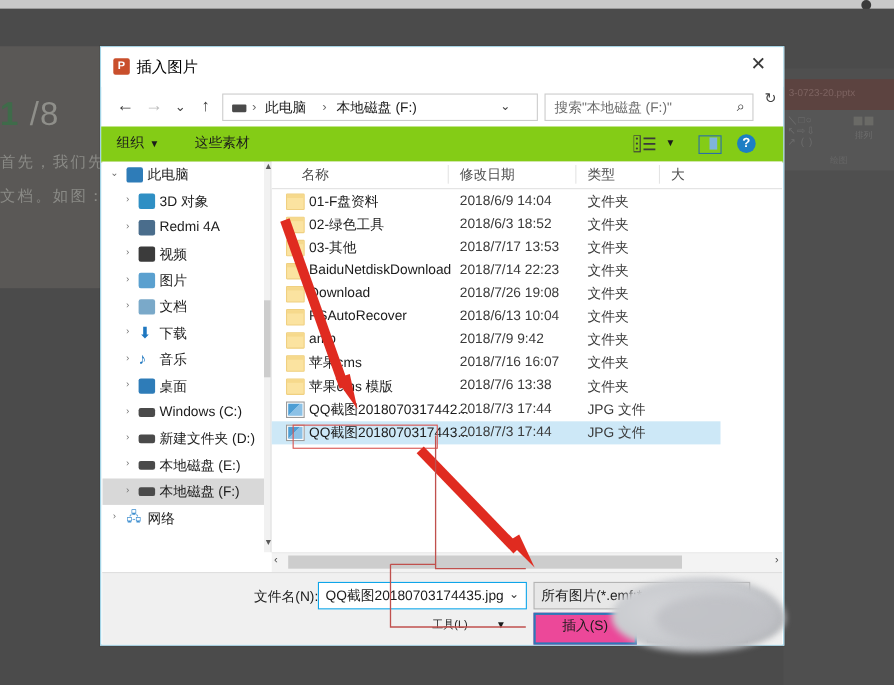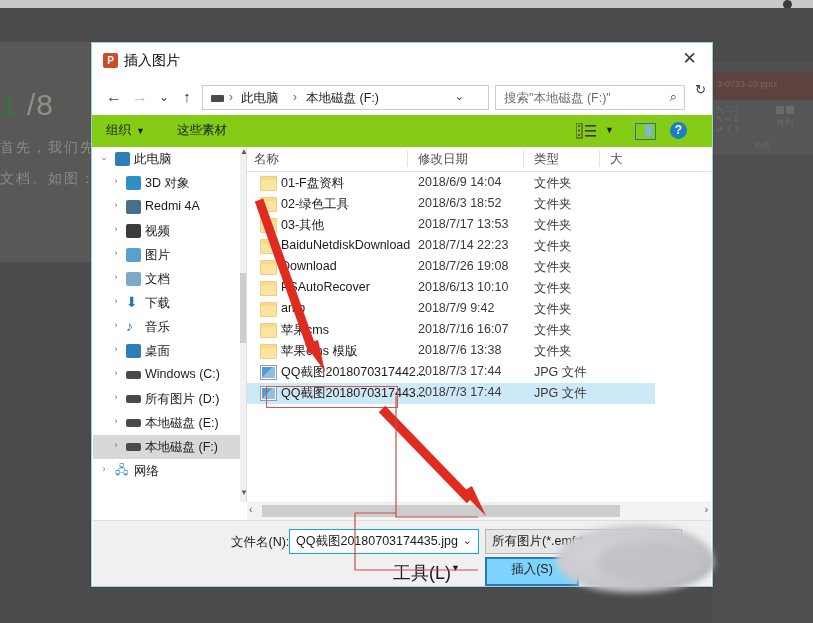--- a/index.html
+++ b/index.html
@@ -92,21 +92,21 @@
   #nav-splitter{position:absolute;left:148px;top:104px;width:6px;height:355px;background:#f1f1f1;border-right:1px solid #dcdcdc;}
   #nav-sb-up{position:absolute;left:148px;top:104px;width:6px;height:14px;font-size:8px;color:#5a5a5a;text-align:center;}
   #nav-sb-thumb{position:absolute;left:148px;top:230px;width:6px;height:70px;background:#cdcdcd;}
   #nav-sb-dn{position:absolute;left:148px;top:445px;width:6px;height:14px;font-size:8px;color:#5a5a5a;text-align:center;}
 
   
   #filelist{position:absolute;left:155px;top:104px;width:464px;height:355px;background:#fff;}
   #colhdr{position:absolute;left:0;top:0;width:464px;height:24px;background:#fff;border-bottom:1px solid #e2e2e2;}
   .colh{position:absolute;top:4px;font-size:12.5px;color:#4e4e4e;cursor:pointer;}
   .coldiv{position:absolute;top:3px;width:1px;height:17px;background:#e4e4e4;}
-  #ch-name{left:7px;} #cd1{left:160px;} #ch-date{left:171px;} #cd2{left:276px;} #ch-type{left:287px;text-align:center;} #cd3{left:352px;} #ch-size{left:363px;}
+  #ch-name{left:27px;} #cd1{left:160px;} #ch-date{left:171px;} #cd2{left:276px;} #ch-type{left:287px;text-align:center;} #cd3{left:352px;} #ch-size{left:363px;}
 
   .row{position:absolute;left:0;width:408px;height:21px;cursor:pointer;}
   .row.sel{background:#cde8f7;}
   .row .fico{position:absolute;left:13px;top:3px;width:15px;height:13px;}
   .row .fname{position:absolute;left:34px;top:2px;font-size:12.5px;color:#1b1b1b;white-space:nowrap;}
   .row .fdate{position:absolute;left:171px;top:2px;font-size:12.5px;color:#3a3a3a;white-space:nowrap;}
   .row .ftype{position:absolute;left:287px;top:2px;font-size:12.5px;color:#3a3a3a;white-space:nowrap;}
 
   .folder-ico{background:#fbe3a0;border:1px solid #f0d080;border-radius:1px;}
   .folder-ico:after{content:"";display:block;width:100%;height:3px;background:#f6d98c;}
@@ -121,23 +121,23 @@
 
   
   #bottombar{position:absolute;left:1px;top:477px;width:618px;height:65px;background:#f0f0f0;border-top:1px solid #dfdfdf;}
   #fn-label{position:absolute;left:138px;top:13px;font-size:12.5px;color:#1b1b1b;}
   #fn-box{position:absolute;left:196px;top:8px;width:188px;height:23px;border:1px solid #0ea5e9;background:#fff;}
   #fn-val{position:absolute;left:6px;top:3px;font-size:12.5px;color:#1b1b1b;}
   #fn-caret{position:absolute;right:6px;top:4px;font-size:11px;color:#3a3a3a;cursor:pointer;}
   #filter-box{position:absolute;left:392px;top:8px;width:195px;height:23px;border:1px solid #b4b4b4;background:#e7e7e7;}
   #filter-val{position:absolute;left:6px;top:3px;font-size:12.5px;color:#1b1b1b;white-space:nowrap;}
   #filter-caret{position:absolute;right:6px;top:4px;font-size:11px;color:#3a3a3a;cursor:pointer;}
-  #tools-btn{position:absolute;left:300px;top:40px;font-size:18px;color:#1b1b1b;cursor:pointer;}
+  #tools-btn{position:absolute;left:300px;top:40px;font-size:10px;color:#1b1b1b;cursor:pointer;}
   #tools-caret{position:absolute;left:358px;top:42px;font-size:9px;color:#1b1b1b;cursor:pointer;}
-  #insert-btn{position:absolute;left:392px;top:36px;width:90px;height:25px;border:2px solid #2b79b8;background:#7dd3fc;
+  #insert-btn{position:absolute;left:392px;top:36px;width:90px;height:25px;border:2px solid #2b79b8;background:#ec4899;
     font-size:12.5px;color:#1b1b1b;text-align:center;line-height:21px;cursor:pointer;}
   #cancel-btn{position:absolute;left:495px;top:36px;width:90px;height:25px;border:1px solid #b4b4b4;background:#e7e7e7;
     font-size:12.5px;color:#1b1b1b;text-align:center;line-height:23px;cursor:pointer;}
 
   
   .redbox{position:absolute;border:1.5px solid #d9534f;pointer-events:none;}
   #redbox-file{left:266px;top:386px;width:130px;height:20px;}
   svg.anno{position:absolute;left:0;top:0;width:813px;height:623px;pointer-events:none;}
 
   
@@ -282,21 +282,21 @@
         <span class="lbl">桌面</span>
       </div>
       <div class="tree-item lvl1">
         <span class="chev">›</span>
         <span class="ico" style="background: rgb(74, 74, 74); border-radius: 2px; height: 8px; margin-top: 3px;"></span>
         <span class="lbl">Windows (C:)</span>
       </div>
       <div class="tree-item lvl1">
         <span class="chev">›</span>
         <span class="ico" style="background: rgb(74, 74, 74); border-radius: 2px; height: 8px; margin-top: 3px;"></span>
-        <span class="lbl">所有图片 (D:)</span>
+        <span class="lbl">新建文件夹 (D:)</span>
       </div>
       <div class="tree-item lvl1">
         <span class="chev">›</span>
         <span class="ico" style="background: rgb(74, 74, 74); border-radius: 2px; height: 8px; margin-top: 3px;"></span>
         <span class="lbl">本地磁盘 (E:)</span>
       </div>
       <div class="tree-item lvl1 sel">
         <span class="chev">›</span>
         <span class="ico" style="background: rgb(74, 74, 74); border-radius: 2px; height: 8px; margin-top: 3px;"></span>
         <span class="lbl">本地磁盘 (F:)</span>
@@ -349,21 +349,21 @@
         </div>
         <div class="row" style="top: 110px;">
           <span class="fico folder-ico"></span>
           <span class="fname">Download</span>
           <span class="fdate">2018/7/26 19:08</span>
           <span class="ftype">文件夹</span>
         </div>
         <div class="row" style="top: 131px;">
           <span class="fico folder-ico"></span>
           <span class="fname">PSAutoRecover</span>
-          <span class="fdate">2018/6/13 10:10</span>
+          <span class="fdate">2018/6/13 10:04</span>
           <span class="ftype">文件夹</span>
         </div>
         <div class="row" style="top: 152px;">
           <span class="fico folder-ico"></span>
           <span class="fname">amp</span>
           <span class="fdate">2018/7/9 9:42</span>
           <span class="ftype">文件夹</span>
         </div>
         <div class="row" style="top: 173px;">
           <span class="fico folder-ico"></span>

